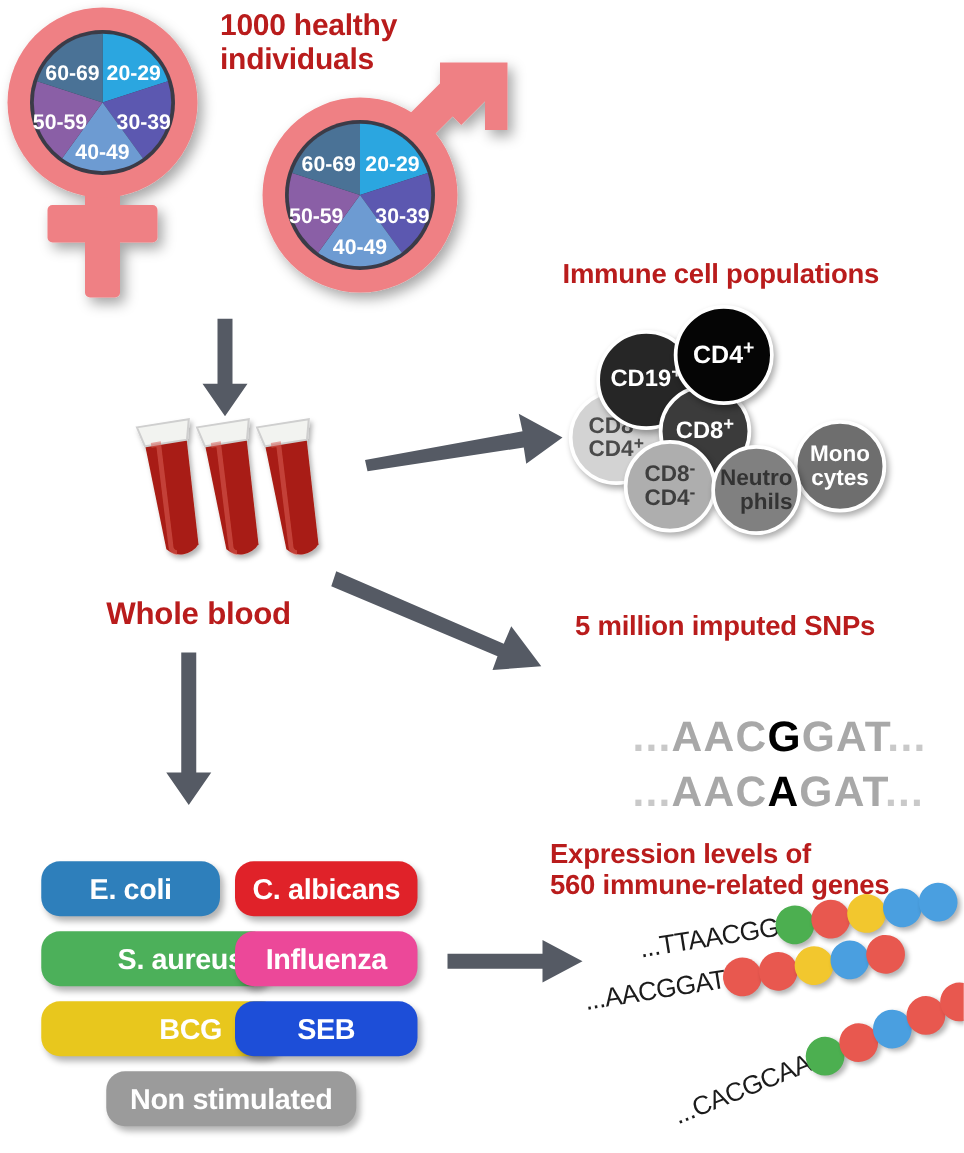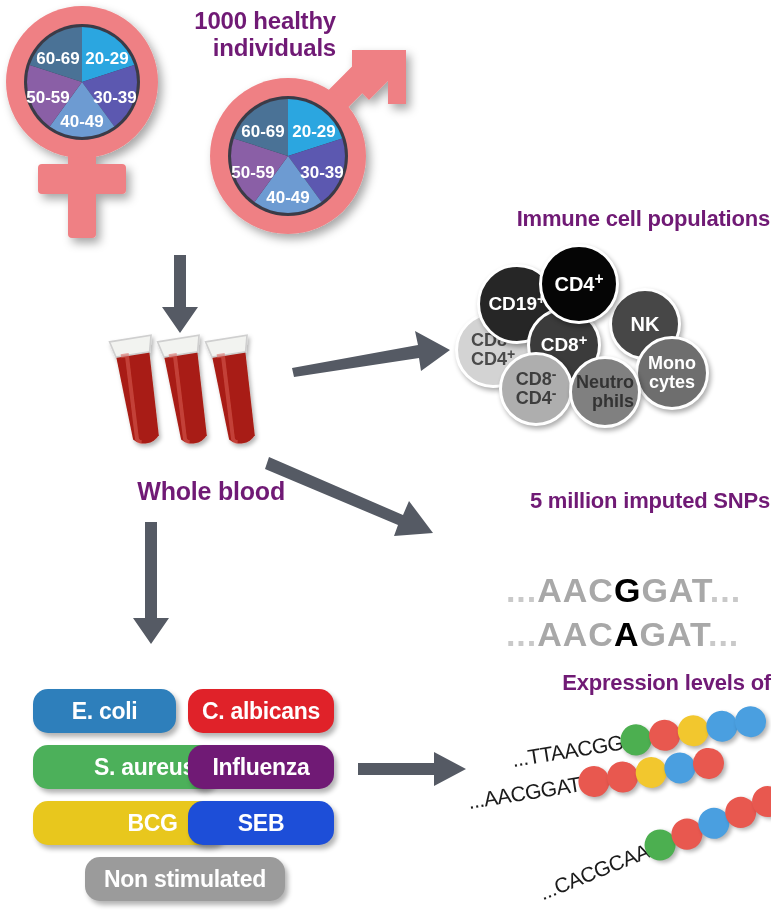--- a/index.html
+++ b/index.html
@@ -5,21 +5,21 @@
   html,body{margin:0;padding:0;background:#ffffff;}
   body{
     width:771px;height:922px;position:relative;overflow:hidden;
     font-family:"Liberation Sans","DejaVu Sans",sans-serif;
     background:#ffffff;
   }
   .abs{position:absolute;}
 
   
   .hdr{
-    font-weight:bold;color:#701a75;text-align:right;line-height:1.12;
+    font-weight:bold;color:#b91c1c;text-align:left;line-height:1.12;
     letter-spacing:-0.2px;
   }
 
   
   .sym{position:absolute;}
   .sym svg{display:block;overflow:visible;}
   .pie-label{
     font-weight:bold;fill:#ffffff;
     font-family:"Liberation Sans","DejaVu Sans",sans-serif;
     paint-order:stroke;
@@ -185,23 +185,20 @@
 
 <div class="abs hdr" style="left:450px;top:207px;width:320px;font-size:22px;">Immune cell populations</div>
 
 <div class="cellwrap">
   <div class="cell" style="left:22px;top:28px;width:80px;height:80px;background:#262626;color:#fff;font-size:19px;z-index:5;">
     <span>CD19<sup>+</sup></span>
   </div>
   <div class="cell" style="left:84px;top:8px;width:80px;height:80px;background:#050505;color:#fff;font-size:20px;z-index:8;">
     <span>CD4<sup>+</sup></span>
   </div>
-  <div class="cell" style="left:154px;top:52px;width:72px;height:72px;background:#474747;color:#fff;font-size:20px;z-index:4;">
-    <span>NK</span>
-  </div>
   <div class="cell" style="left:0px;top:76px;width:76px;height:76px;background:#d3d3d3;color:#4a4a4a;font-size:18px;z-index:3;">
     <span>CD8<sup>+</sup><br>CD4<sup>+</sup></span>
   </div>
   <div class="cell" style="left:72px;top:72px;width:74px;height:74px;background:#3b3b3b;color:#fff;font-size:19px;z-index:6;">
     <span>CD8<sup>+</sup></span>
   </div>
   <div class="cell" style="left:44px;top:116px;width:74px;height:74px;background:#aeaeae;color:#3e3e3e;font-size:18px;z-index:7;">
     <span>CD8<sup>-</sup><br>CD4<sup>-</sup></span>
   </div>
   <div class="cell" style="left:114px;top:120px;width:72px;height:72px;background:#808080;color:#333;font-size:18px;z-index:9;text-align:right;">
@@ -228,39 +225,40 @@
 
 <div class="pill" style="left:33px;top:689px;width:143px;height:44px;background:#2e7fbb;">
   <span>E. coli</span>
 </div>
 <div class="pill" style="left:188px;top:689px;width:146px;height:44px;background:#e02229;">
   <span>C. albicans</span>
 </div>
 <div class="pill" style="left:33px;top:745px;width:143px;height:44px;background:#4cb05a;padding-left:40px;">
   <span>S. aureus</span>
 </div>
-<div class="pill" style="left:188px;top:745px;width:146px;height:44px;background:#701a75;">
+<div class="pill" style="left:188px;top:745px;width:146px;height:44px;background:#ec4899;">
   <span>Influenza</span>
 </div>
 <div class="pill" style="left:33px;top:801px;width:143px;height:44px;background:#e8c71d;padding-left:48px;">
   <span>BCG</span>
 </div>
 <div class="pill" style="left:188px;top:801px;width:146px;height:44px;background:#1d4ed8;">
   <span>SEB</span>
 </div>
 <div class="pill" style="left:85px;top:857px;width:200px;height:44px;background:#9b9b9b;">
   <span>Non stimulated</span>
 </div>
 
 <svg class="arrowsvg" style="left:358px;top:752px;" width="110" height="36" viewBox="0 0 110 36">
   <path d="M0,11 L76,11 L76,0 L108,17 L76,34 L76,23 L0,23 Z" fill="#555a64"></path>
 </svg>
 
 <div class="abs hdr" style="left:440px;top:671px;width:331px;font-size:22px;">
   <div>Expression levels of</div>
+  <div>560 immune-related genes</div>
 </div>
 
 <div class="strand" style="left:512px;top:744px;transform:rotate(-9deg);transform-origin:left center;">
   <span class="seq">...TTAACGG</span>
   <span class="dot" style="background:#4caf50;"></span>
   <span class="dot" style="background:#e8584f;"></span>
   <span class="dot" style="background:#f2c72e;"></span>
   <span class="dot" style="background:#4a9fe0;"></span>
   <span class="dot" style="background:#4a9fe0;"></span>
 </div>

